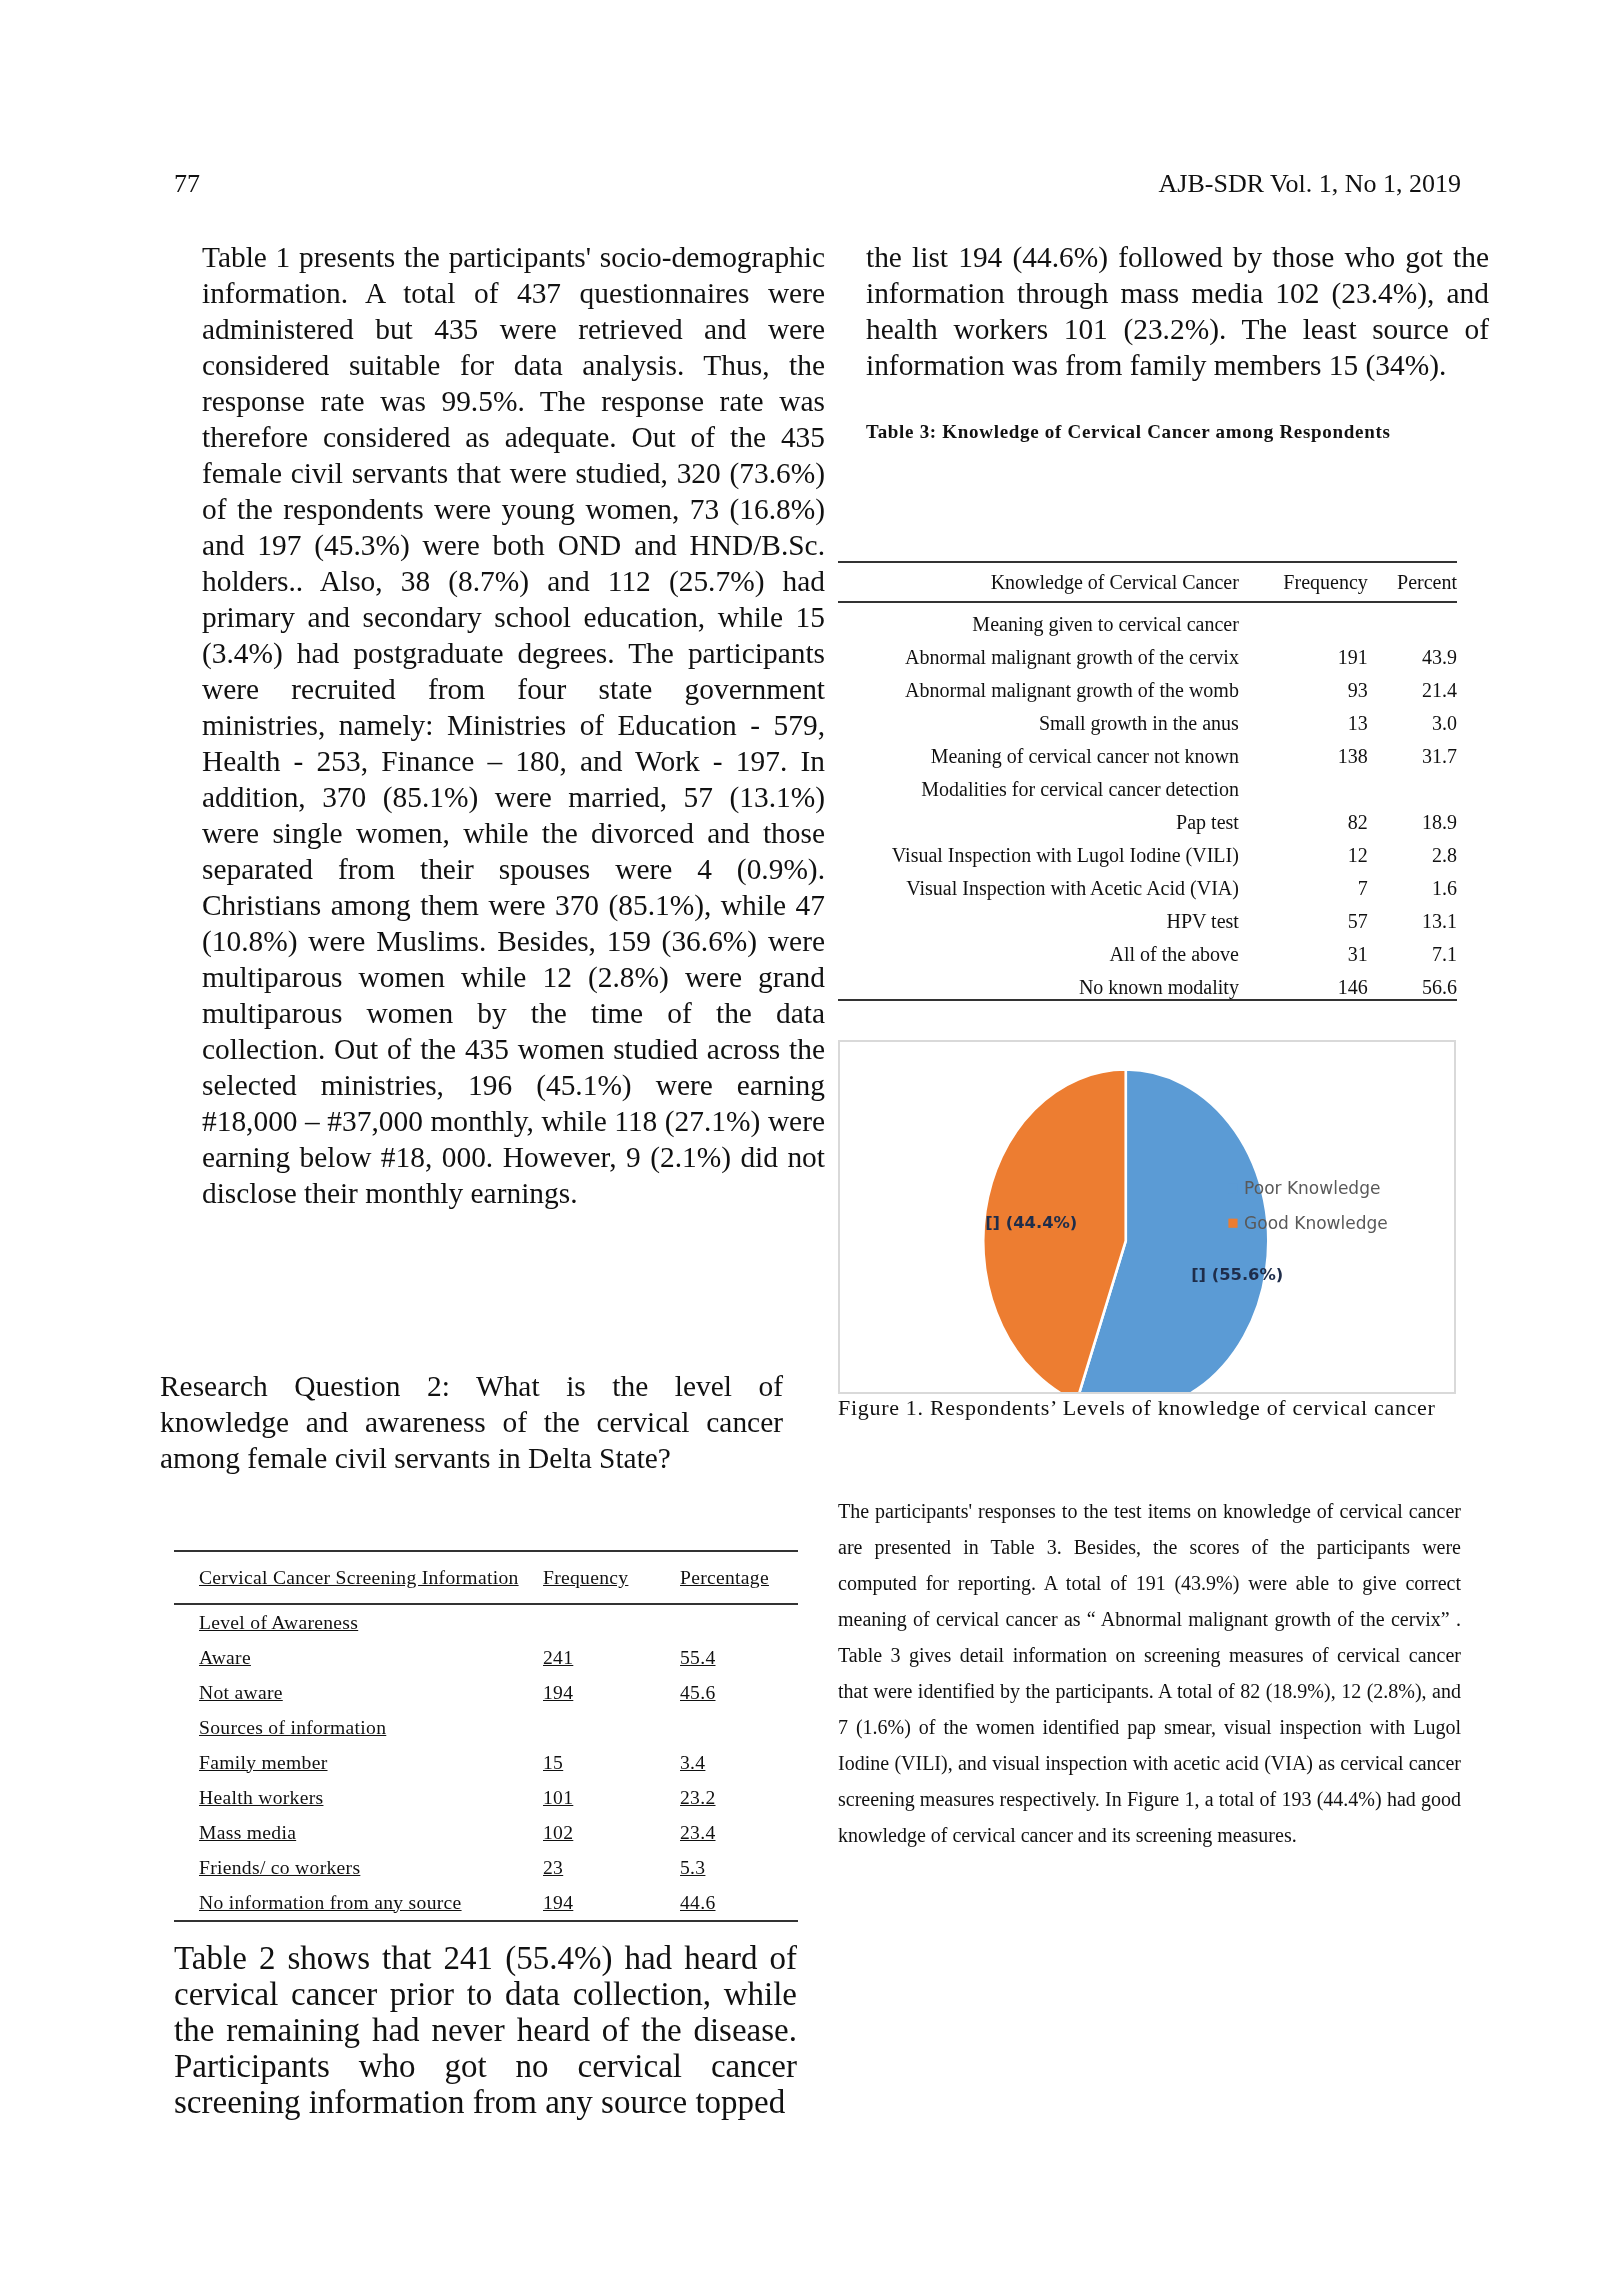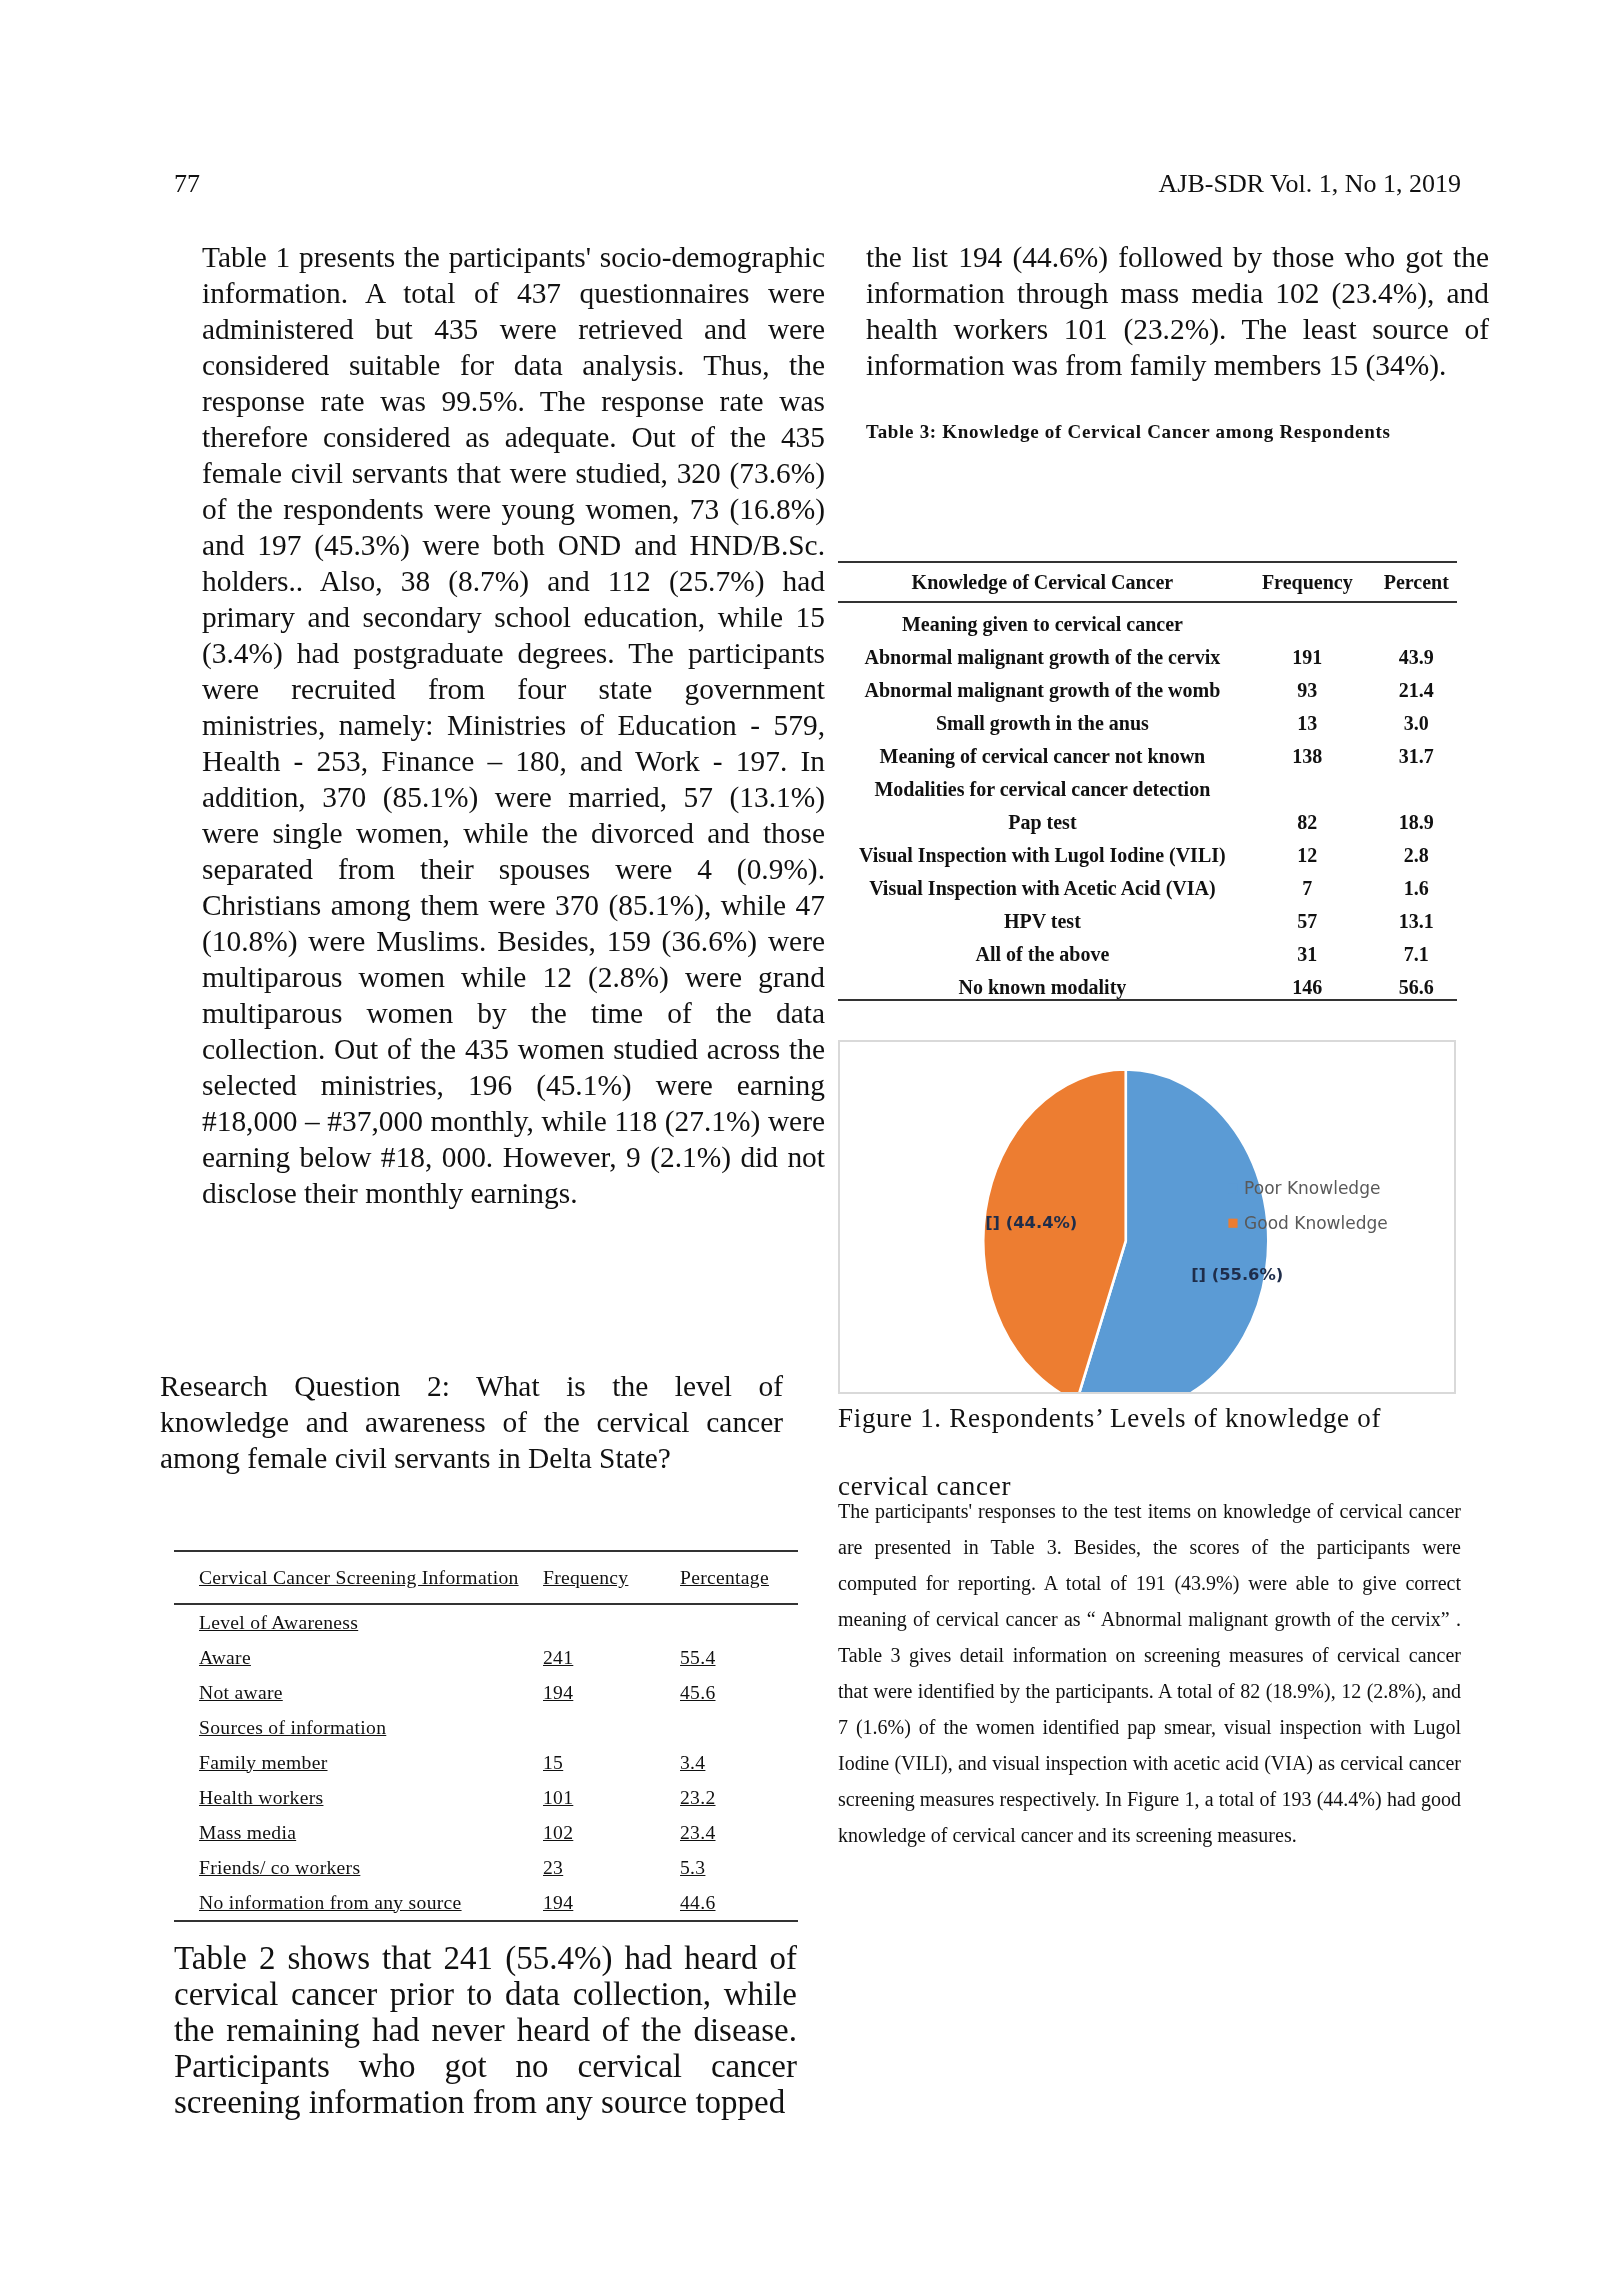--- a/index.html
+++ b/index.html
@@ -12,42 +12,42 @@
   #page-num { left: 174px; }
   #journal { right: 162px; }
   .col { position: absolute; width: 623px; font-size: 29.4px; line-height: 36px; text-align: justify; margin-left: 28px; }
   .col p { margin: 0; }
   #left-col { left: 174px; top: 239px; }
   #right-col { left: 838px; top: 239px; }
 
   .tbl-caption { font-size: 19px; line-height: 37px; letter-spacing: 0.7px; font-weight: bold; }
   table { border-collapse: collapse; font-family: "Liberation Serif", serif; }
   .t3 { position: absolute; left: 838px; top: 561px; width: 619px; font-size: 20px; }
-  .t3 th, .t3 td { text-align: center; font-weight: bold; padding: 0 0 0 7.9px; height: 33px; vertical-align: bottom; }
+  .t3 th, .t3 td { text-align: right; font-weight: normal; padding: 0 0 0 7.9px; height: 33px; vertical-align: bottom; }
   .t3 thead tr { border-top: 2px solid #333; border-bottom: 2px solid #333; }
   .t3 thead th { height: 38px; vertical-align: middle; }
   .t3 tbody tr:last-child { border-bottom: 2px solid #333; }
   .t3 .c1 { width: 393px; }
   .t3 .c2 { width: 121px; }
 
   .t2 { position: absolute; left: 174px; top: 1550px; width: 624px; font-size: 19.6px; letter-spacing: 0.3px; }
   .t2 th, .t2 td { text-align: left; font-weight: normal; padding: 0 0 0 25px; height: 35px; vertical-align: middle; text-decoration: underline; }
   .t2 thead tr { border-top: 2px solid #333; border-bottom: 2px solid #333; }
   .t2 thead th { height: 51px; line-height: 23.6px; }
   .t2 tbody tr:last-child { border-bottom: 2px solid #333; }
   .t2 .c1 { width: 344px; padding-left: 25px; }
   .t2 .c2 { width: 137px; padding-left: 0; }
   .t2 .c3 { padding-left: 0; }
 
   #chart-frame { position: absolute; left: 838px; top: 1040px; width: 618px; height: 354px; border: 2px solid #d9d9d9; box-sizing: border-box; background: #fff; }
   #chart-svg { position: absolute; left: 0; top: 0; }
   .pie-label { font-family: "DejaVu Sans", sans-serif; font-size: 25px; font-weight: bold; fill: #1f2d4a; }
   .legend-text { font-family: "DejaVu Sans", sans-serif; font-size: 26px; fill: #595959; }
 
-  #fig-caption { position: absolute; left: 838px; top: 1384px; width: 623px; font-size: 27px; line-height: 68px; letter-spacing: 0.7px; }
+  #fig-caption { position: absolute; left: 838px; top: 1384px; width: 623px; font-size: 22px; line-height: 48px; letter-spacing: 0.7px; }
   #right-after { position: absolute; left: 838px; top: 1485px; width: 623px; font-size: 20px; line-height: 36px; text-align: justify; margin-top: 8px; }
   #left-rq { position: absolute; left: 160px; top: 1368px; width: 623px; font-size: 29.4px; line-height: 36px; text-align: justify; }
   #left-after { position: absolute; left: 174px; top: 1940px; width: 623px; font-size: 33px; line-height: 36px; text-align: justify; }
 </style>
 </head>
 <body>
 
 <div class="abs hdr" id="page-num">77</div>
 <div class="abs hdr" id="journal">AJB-SDR Vol. 1, No 1, 2019</div>
 

